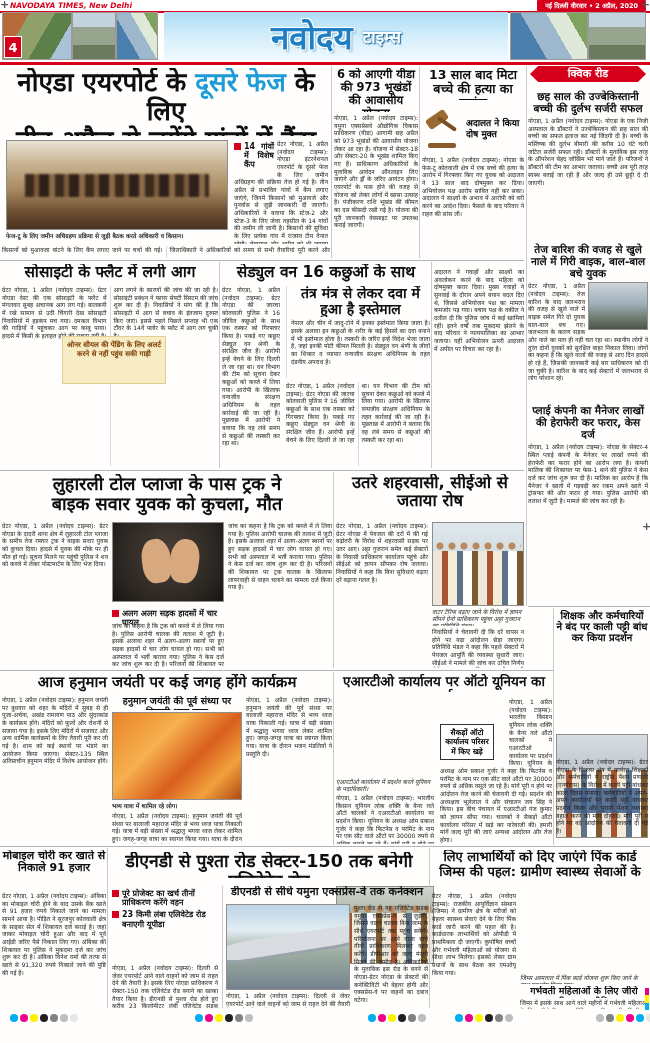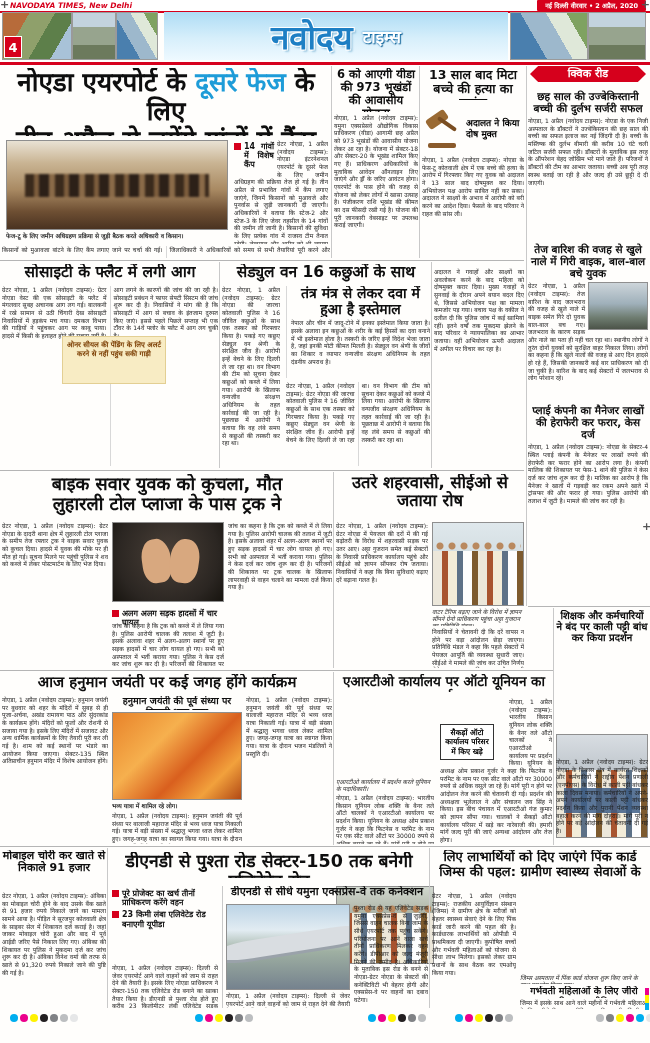--- a/index.html
+++ b/index.html
@@ -165,22 +165,22 @@
   <div class="hl" style="font-size:14px;margin-bottom:2px">तंत्र मंत्र से लेकर दवा में हुआ है इस्तेमाल</div>
   <div class="bt" style="height:70px">नेपाल और चीन में जादू-टोने में इनका इस्तेमाल किया जाता है। इसके अलावा इन कछुओं के शरीर के कई हिस्सों का दवा बनाने में भी इस्तेमाल होता है। तस्करी के जरिए इन्हें विदेश भेजा जाता है, जहां इनकी मोटी कीमत मिलती है। सेड्युल वन श्रेणी के जीवों का शिकार व व्यापार वन्यजीव संरक्षण अधिनियम के तहत दंडनीय अपराध है।</div>
 </div>
 <div class="abs bt c2" style="left:286px;top:382px;width:144px;height:84px">ग्रेटर नोएडा, 1 अप्रैल (नवोदय टाइम्स): ग्रेटर नोएडा की जारचा कोतवाली पुलिस ने 16 जीवित कछुओं के साथ एक तस्कर को गिरफ्तार किया है। पकड़े गए कछुए सेड्युल वन श्रेणी के संरक्षित जीव हैं। आरोपी इन्हें बेचने के लिए दिल्ली ले जा रहा था। वन विभाग की टीम को सूचना देकर कछुओं को कब्जे में लिया गया। आरोपी के खिलाफ वन्यजीव संरक्षण अधिनियम के तहत कार्रवाई की जा रही है। पूछताछ में आरोपी ने बताया कि वह लंबे समय से कछुओं की तस्करी कर रहा था।</div>
 
 <div class="abs bt" style="left:434px;top:268px;width:90px;height:198px">अदालत ने गवाहों और साक्ष्यों का अवलोकन करने के बाद महिला को दोषमुक्त करार दिया। मुख्य गवाहों ने सुनवाई के दौरान अपने बयान बदल दिए थे, जिससे अभियोजन पक्ष का मामला कमजोर पड़ गया। बचाव पक्ष के वकील ने दलील दी कि पुलिस जांच में कई खामियां रहीं। इतने वर्षों तक मुकदमा झेलने के बाद परिवार ने न्यायपालिका का आभार जताया। वहीं अभियोजन ऊपरी अदालत में अपील पर विचार कर रहा है।</div>
 
 <div class="abs hline" style="left:0;top:470px;width:524px"></div>
 
 <div class="abs hl" style="left:2px;top:474px;width:330px;height:44px;font-size:18px">
+  <div>लुहारली टोल प्लाजा के पास ट्रक ने</div>
   <div>बाइक सवार युवक को कुचला, मौत</div>
-  <div>लुहारली टोल प्लाजा के पास ट्रक ने</div>
 </div>
 <div class="abs bt" style="left:2px;top:522px;width:106px;height:146px">ग्रेटर नोएडा, 1 अप्रैल (नवोदय टाइम्स): ग्रेटर नोएडा के दादरी थाना क्षेत्र में लुहारली टोल प्लाजा के समीप तेज रफ्तार ट्रक ने बाइक सवार युवक को कुचल दिया। हादसे में युवक की मौके पर ही मौत हो गई। सूचना मिलने पर पहुंची पुलिस ने शव को कब्जे में लेकर पोस्टमार्टम के लिए भेज दिया।</div>
 <div class="photo ph-feet" style="left:112px;top:522px;width:112px;height:80px"></div>
 <div class="abs redbadge" style="left:112px;top:606px;width:112px">
   <span class="redsq"></span>
   <b>अलग अलग सड़क हादसों में चार घायल</b>
 </div>
 <div class="abs bt" style="left:112px;top:622px;width:112px;height:46px">जांच का कहना है कि ट्रक को कब्जे में ले लिया गया है। पुलिस आरोपी चालक की तलाश में जुटी है। इसके अलावा शहर में अलग-अलग स्थानों पर हुए सड़क हादसों में चार लोग घायल हो गए। सभी को अस्पताल में भर्ती कराया गया। पुलिस ने केस दर्ज कर जांच शुरू कर दी है। परिजनों की शिकायत पर ट्रक चालक के खिलाफ लापरवाही से वाहन चलाने का मामला दर्ज किया गया है।</div>
 <div class="abs bt" style="left:228px;top:522px;width:104px;height:146px">जांच का कहना है कि ट्रक को कब्जे में ले लिया गया है। पुलिस आरोपी चालक की तलाश में जुटी है। इसके अलावा शहर में अलग-अलग स्थानों पर हुए सड़क हादसों में चार लोग घायल हो गए। सभी को अस्पताल में भर्ती कराया गया। पुलिस ने केस दर्ज कर जांच शुरू कर दी है। परिजनों की शिकायत पर ट्रक चालक के खिलाफ लापरवाही से वाहन चलाने का मामला दर्ज किया गया है।</div>
 

